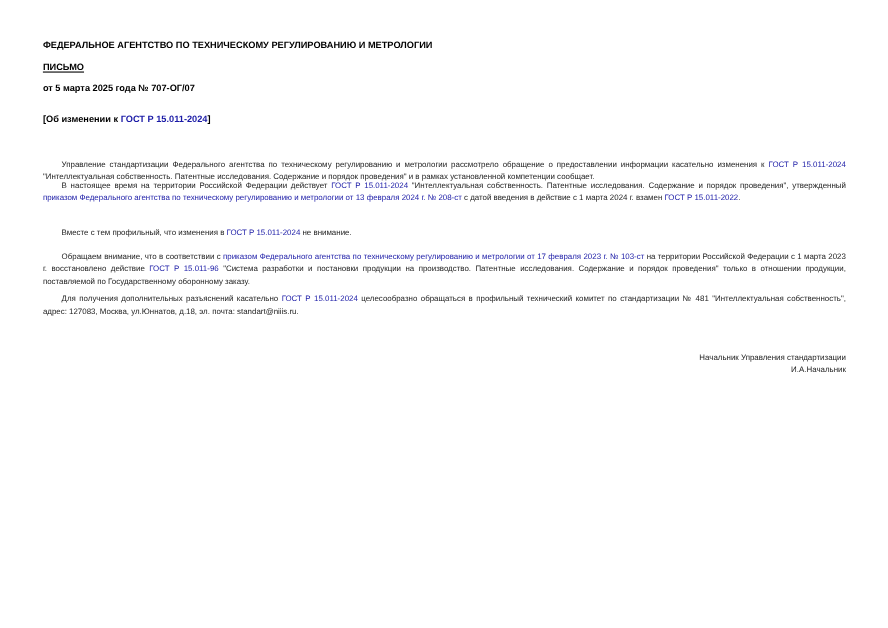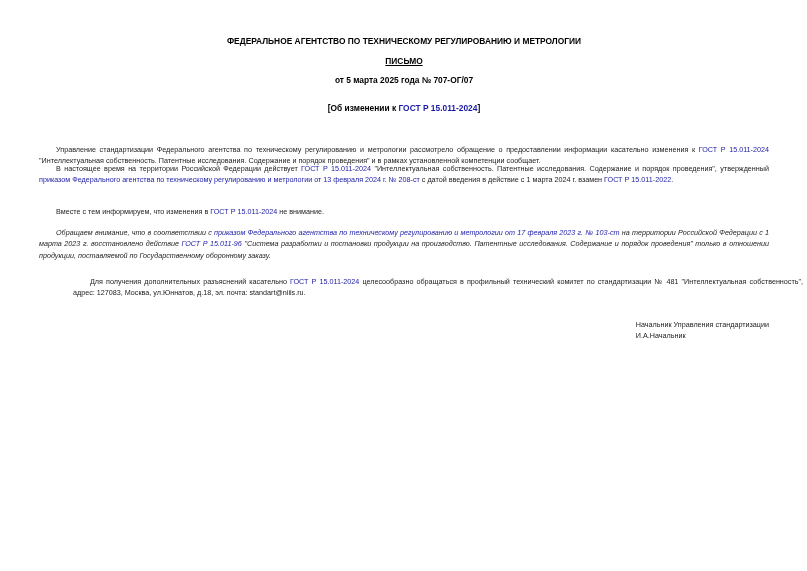--- a/index.html
+++ b/index.html
@@ -15,21 +15,20 @@
       font-family: "Liberation Sans", sans-serif;
       color: #000000;
     }
     .page {
       position: absolute;
       left: 39px;
       top: 0;
       width: 730px;
     }
     .hdr {
-      text-align: center;
       font-weight: bold;
       font-size: 8.4px;
       line-height: 10px;
       position: absolute;
       left: 0;
       width: 730px;
     }
     .hdr-agency { top: 36px; }
     .hdr-doctype { top: 56px; text-decoration: underline; }
     .hdr-date { top: 75px; }
@@ -44,47 +43,47 @@
       width: 730px;
       font-size: 7.2px;
       line-height: 11.4px;
       text-align: justify;
       text-indent: 17px;
       color: #222222;
     }
     .p1 { top: 144px; }
     .p2 { top: 163px; }
     .p3 { top: 206px; }
-    .p4 { top: 227px; font-style: italic; }
-    .p5 { top: 276px; margin-left: 34px; }
+    .p4 { top: 227px; }
+    .p5 { top: 266px; }
     .sign {
       position: absolute;
       right: 0;
       top: 319px;
-      text-align: left;
+      text-align: right;
       font-size: 7.2px;
       line-height: 11.4px;
       color: #222222;
     }
   </style>
 </head>
 <body>
 
 <div class="page">
 
   <div class="hdr hdr-agency">ФЕДЕРАЛЬНОЕ АГЕНТСТВО ПО ТЕХНИЧЕСКОМУ РЕГУЛИРОВАНИЮ И МЕТРОЛОГИИ</div>
   <div class="hdr hdr-doctype">ПИСЬМО</div>
   <div class="hdr hdr-date">от 5 марта 2025 года № 707-ОГ/07</div>
   <div class="hdr hdr-subject"><span>[Об изменении к </span><a class="link">ГОСТ Р 15.011-2024</a><span>]</span></div>
 
   <div class="para p1"><span>Управление стандартизации Федерального агентства по техническому регулированию и метрологии рассмотрело обращение о предоставлении информации касательно изменения к </span><a class="link">ГОСТ Р 15.011-2024</a><span> "Интеллектуальная собственность. Патентные исследования. Содержание и порядок проведения" и в рамках установленной компетенции сообщает.</span></div>
 
   <div class="para p2"><span>В настоящее время на территории Российской Федерации действует </span><a class="link">ГОСТ Р 15.011-2024</a><span> "Интеллектуальная собственность. Патентные исследования. Содержание и порядок проведения", утвержденный </span><a class="link">приказом Федерального агентства по техническому регулированию и метрологии от 13 февраля 2024 г. № 208-ст</a><span> с датой введения в действие с 1 марта 2024 г. взамен </span><a class="link">ГОСТ Р 15.011-2022</a><span>.</span></div>
 
-  <div class="para p3"><span>Вместе с тем информируем, что изменения в </span><a class="link">ГОСТ Р 15.011-2024</a><span> не внимание.</span></div>
+  <div class="para p3"><span>Вместе с тем профильный, что изменения в </span><a class="link">ГОСТ Р 15.011-2024</a><span> не внимание.</span></div>
 
   <div class="para p4"><span>Обращаем внимание, что в соответствии с </span><a class="link">приказом Федерального агентства по техническому регулированию и метрологии от 17 февраля 2023 г. № 103-ст</a><span> на территории Российской Федерации с 1 марта 2023 г. восстановлено действие </span><a class="link">ГОСТ Р 15.011-96</a><span> "Система разработки и постановки продукции на производство. Патентные исследования. Содержание и порядок проведения" только в отношении продукции, поставляемой по Государственному оборонному заказу.</span></div>
 
   <div class="para p5"><span>Для получения дополнительных разъяснений касательно </span><a class="link">ГОСТ Р 15.011-2024</a><span> целесообразно обращаться в профильный технический комитет по стандартизации № 481 "Интеллектуальная собственность", адрес: 127083, Москва, ул.Юннатов, д.18, эл. почта: standart@niiis.ru.</span></div>
 
   <div class="sign">
     <div>Начальник Управления стандартизации</div>
     <div>И.А.Начальник</div>
   </div>
 

